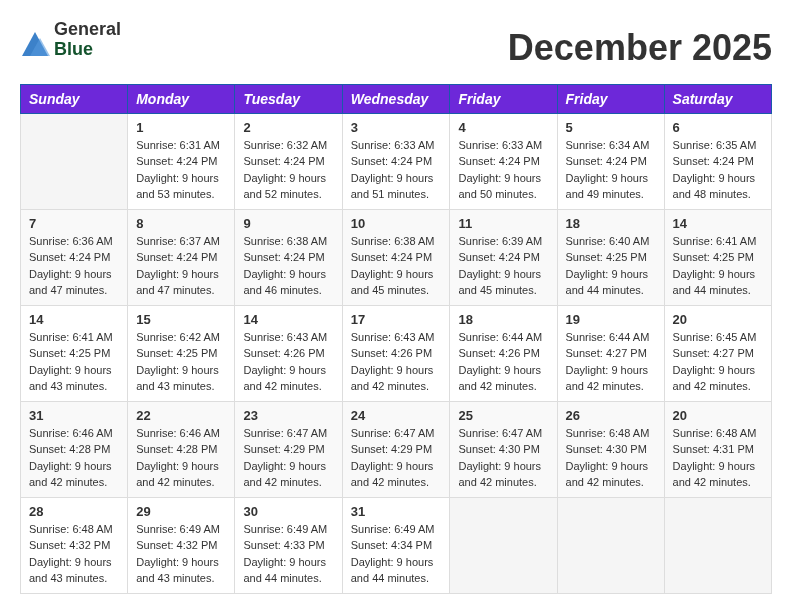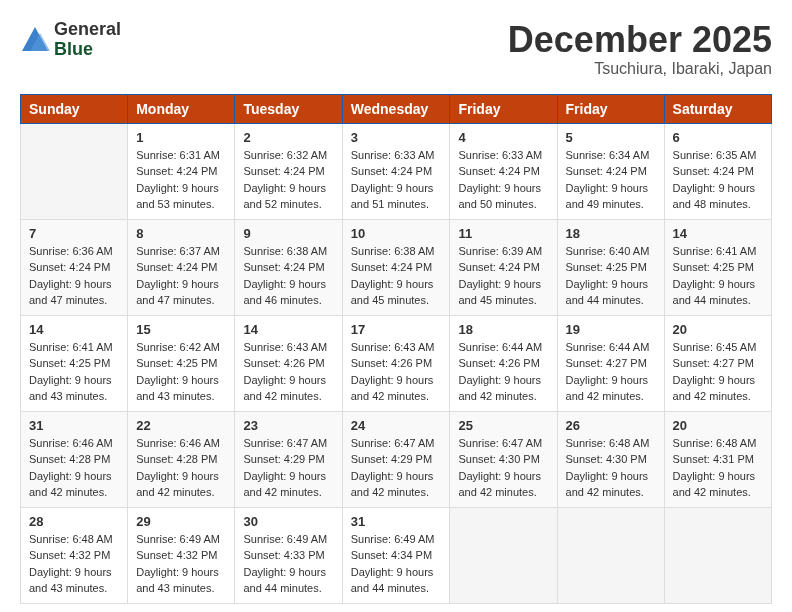--- a/index.html
+++ b/index.html
@@ -11,21 +11,21 @@
       padding: 20px;
     }
     .header {
       display: flex;
       justify-content: space-between;
       align-items: flex-start;
       margin-bottom: 16px;
     }
     .logo {
       display: flex;
-      align-items: center;
+      align-items: flex-end;
     }
     .logo-text {
       display: flex;
       flex-direction: column;
       line-height: 1.1;
     }
     .logo-general {
       font-size: 18px;
       font-weight: bold;
       color: #333;
@@ -41,38 +41,40 @@
       margin-right: 4px;
     }
     .title-block {
       text-align: right;
     }
     .month-title {
       font-size: 36px;
       font-weight: bold;
       color: #333;
       line-height: 1.1;
+      margin-top: 8px;
     }
     .location {
       font-size: 16px;
       color: #555;
     }
     .calendar {
       width: 100%;
       border-collapse: collapse;
       border: 1px solid #ccc;
     }
     .calendar th {
-      background-color: #c2410c;
+      background-color: #6d28d9;
       color: #fff;
       text-align: left;
       padding: 6px 8px;
       font-size: 14px;
       font-weight: bold;
       border: 1px solid #1a5aaa;
+      font-style: italic;
     }
     .calendar td {
       vertical-align: top;
       padding: 6px 8px;
       border: 1px solid #ddd;
       width: 108px;
       min-height: 80px;
       font-size: 11px;
       color: #333;
       background: #fff;
@@ -105,21 +107,20 @@
       <polygon points="15,2 28,26 2,26" fill="#1a6bbf" opacity="0.85"></polygon>
       <polygon points="20,8 30,26 10,26" fill="#5599dd" opacity="0.6"></polygon>
     </svg>
     <div class="logo-text">
       <span class="logo-general">General</span>
       <span class="logo-blue">Blue</span>
     </div>
   </div>
   <div class="title-block">
     <div class="month-title">December 2025</div>
-    <div class="location">Tsuchiura, Ibaraki, Japan</div>
   </div>
 </div>
 
 <table class="calendar">
   <thead>
     <tr>
     <th>Sunday</th>
         <th>Monday</th>
         <th>Tuesday</th>
         <th>Wednesday</th>

